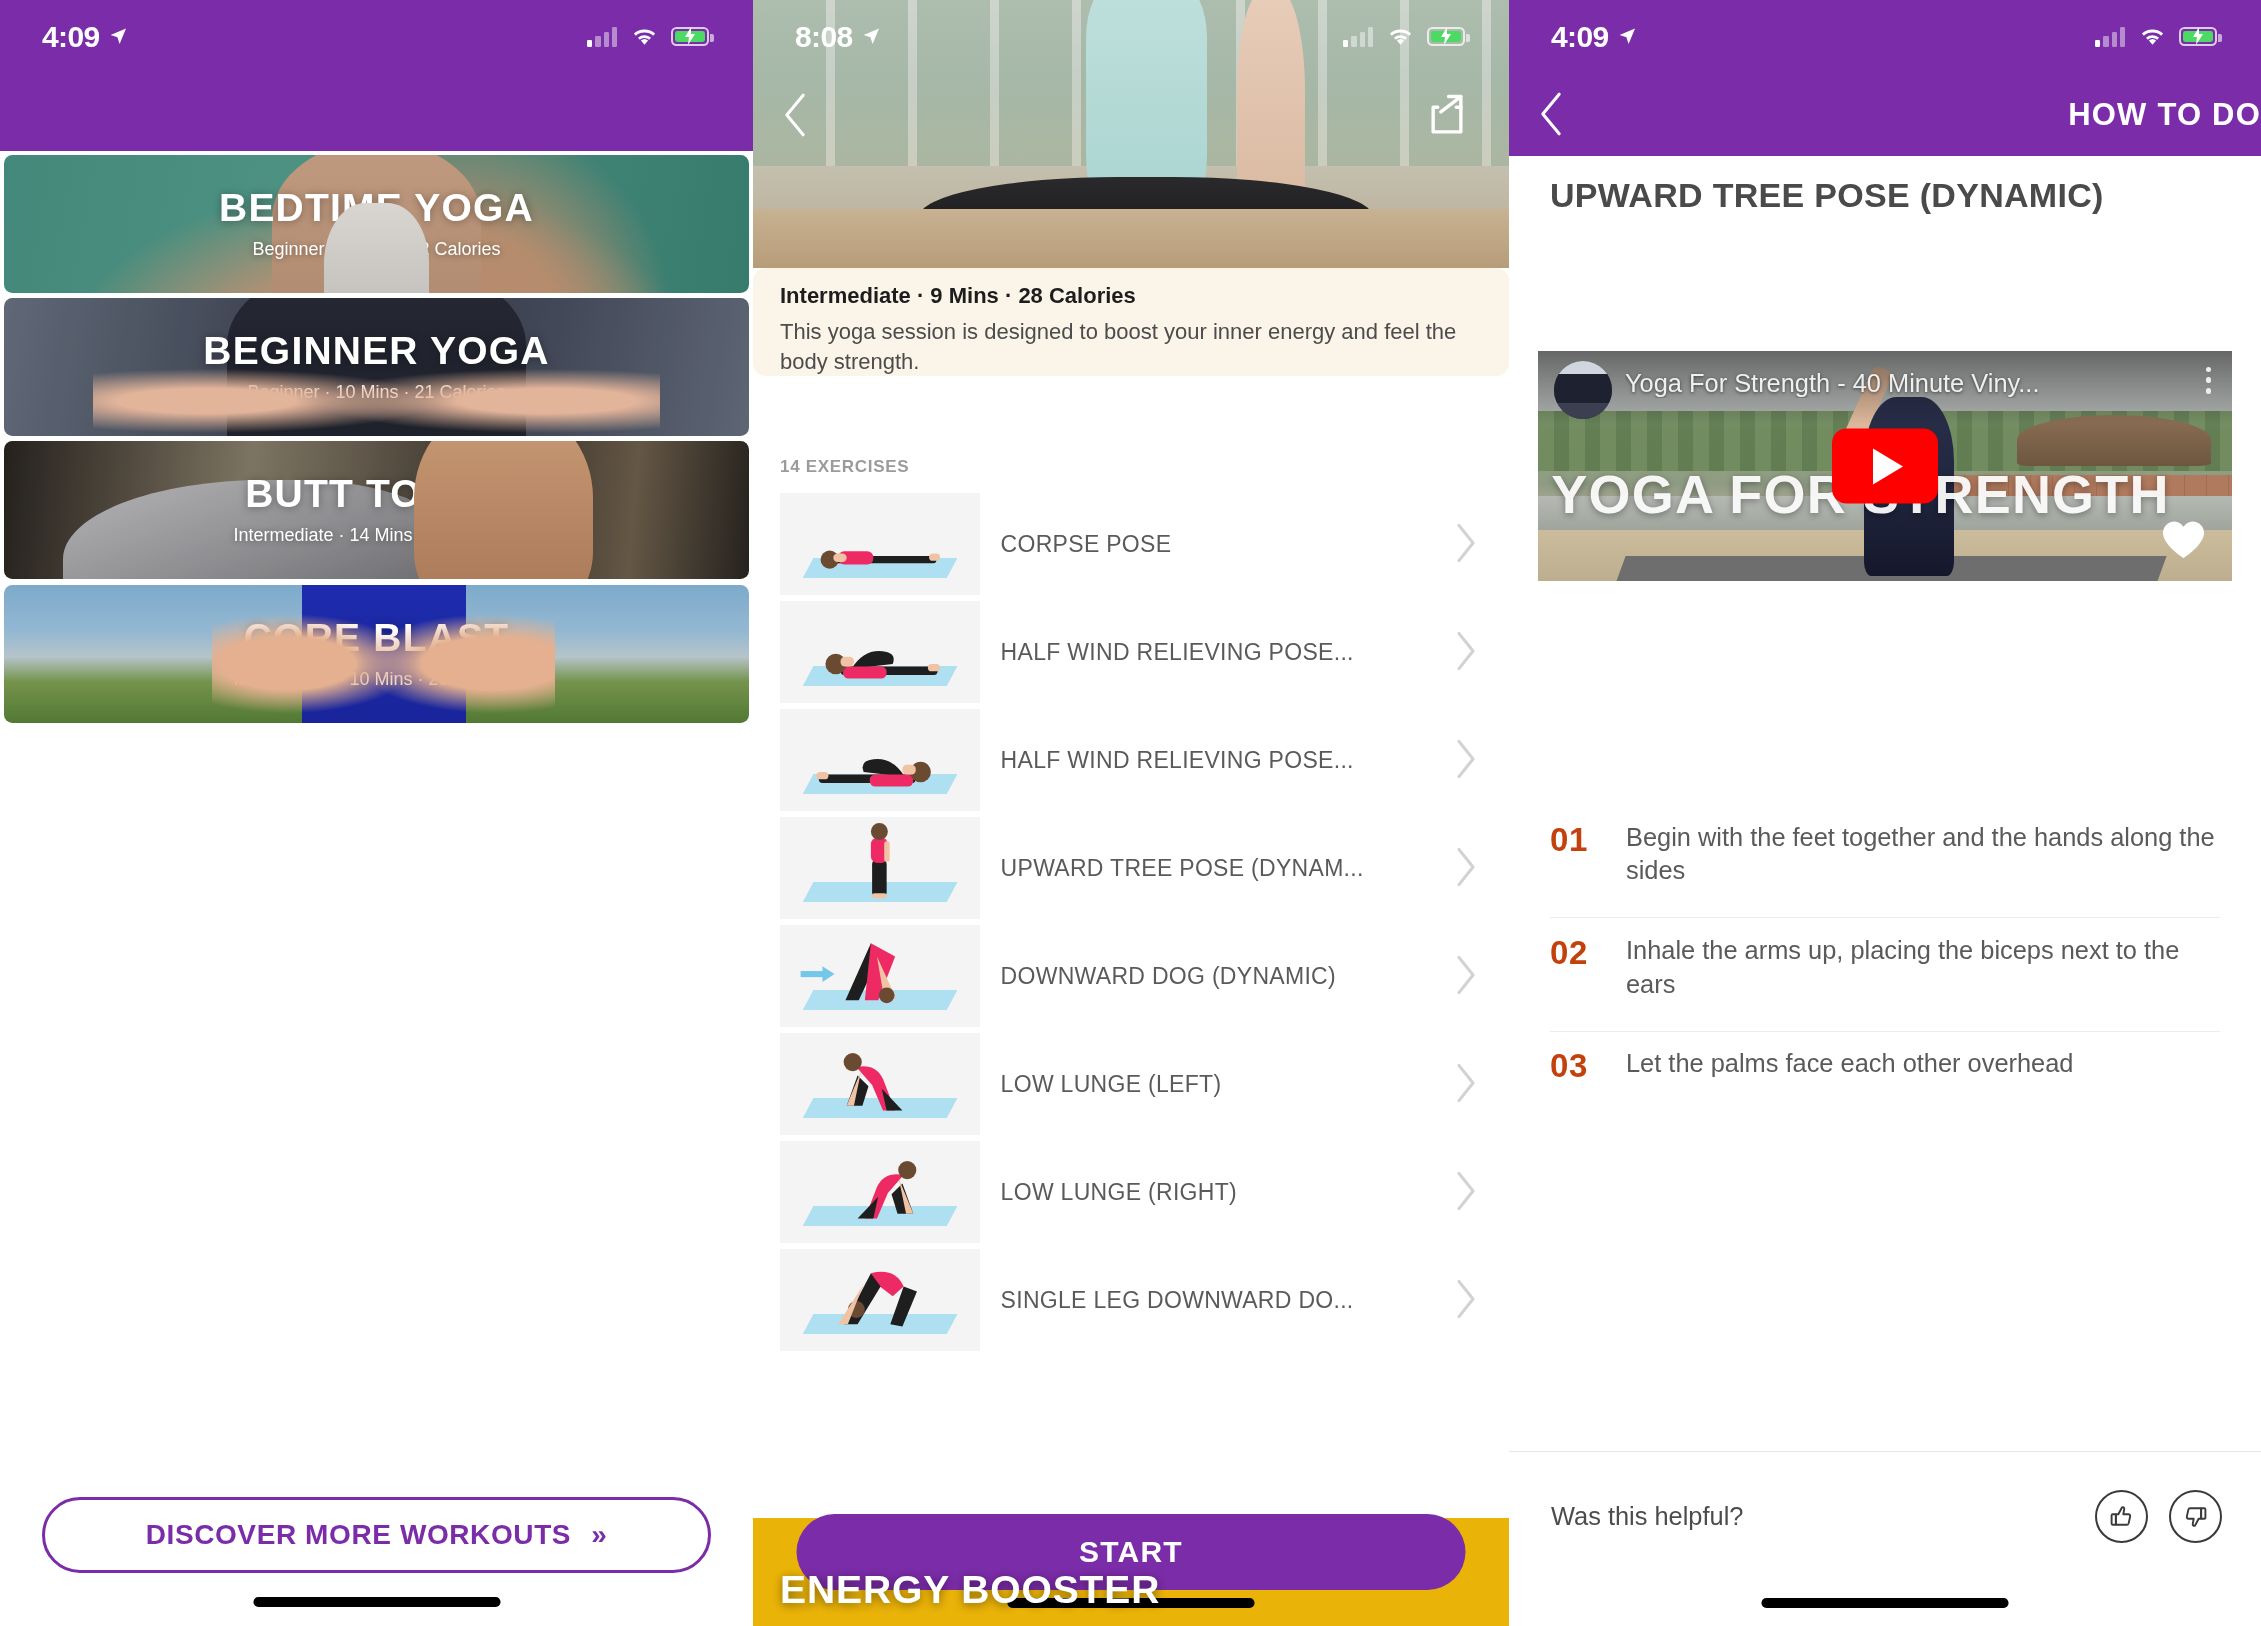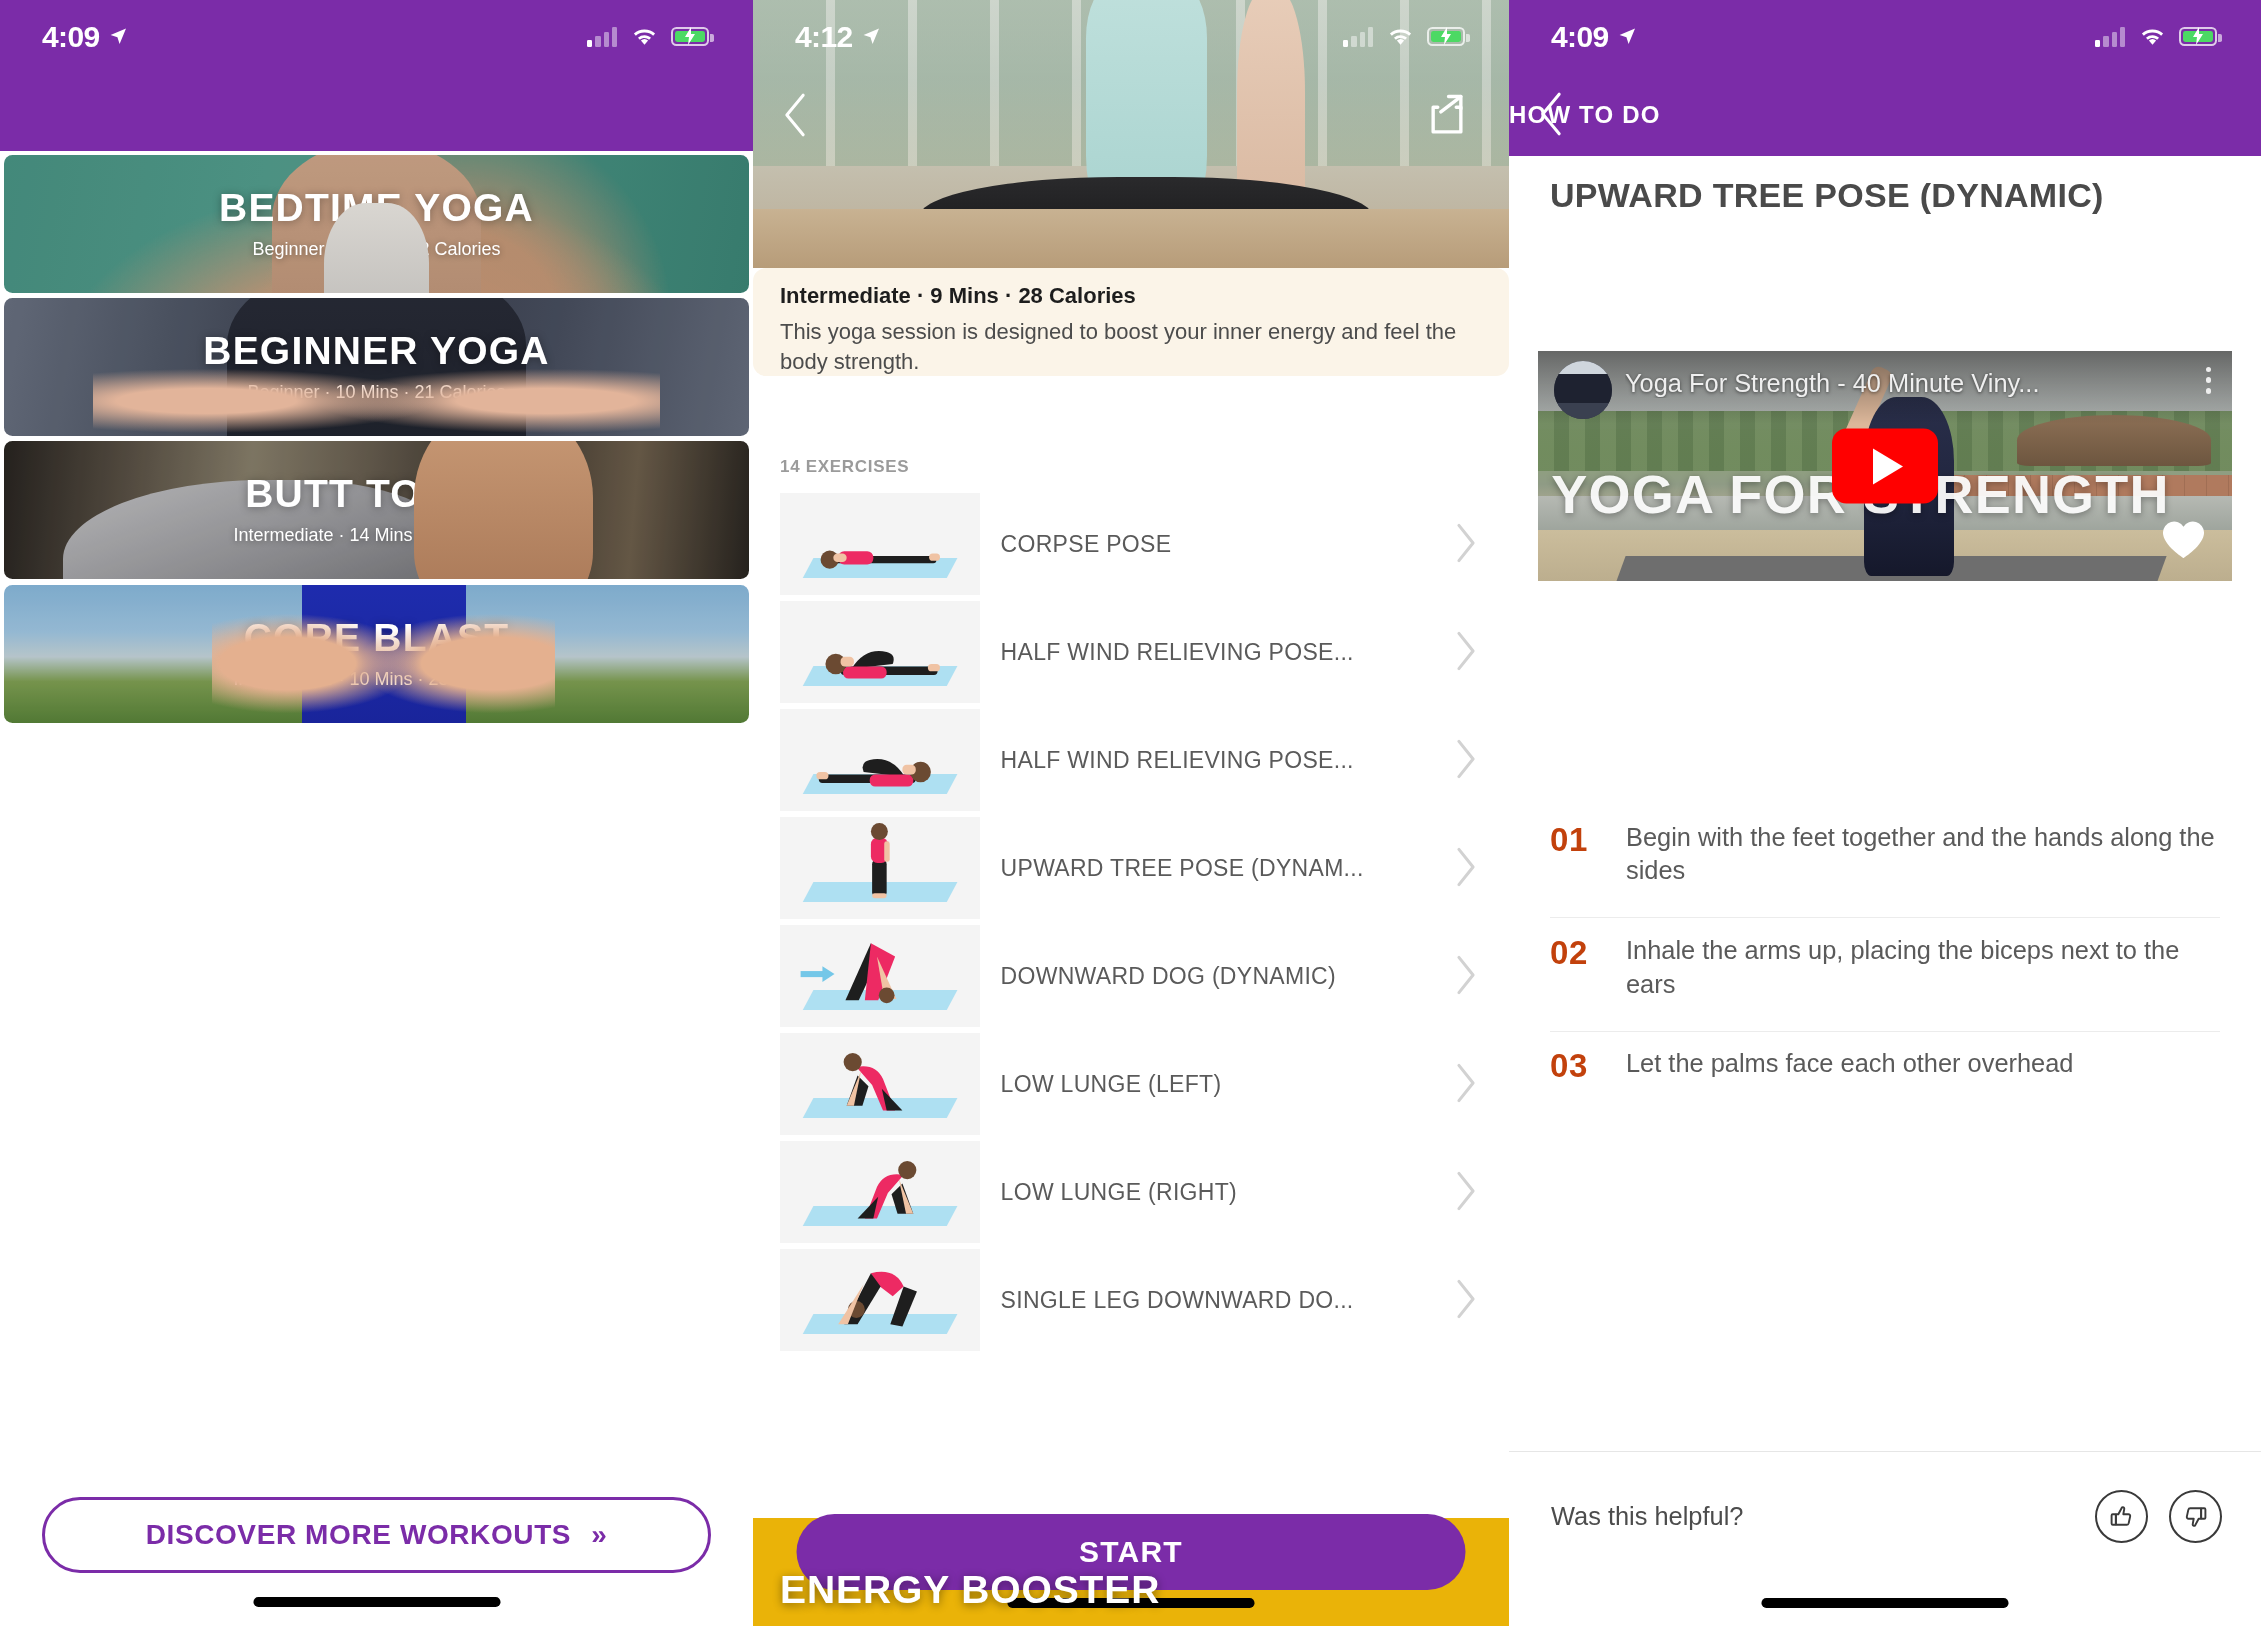--- a/index.html
+++ b/index.html
@@ -141,22 +141,22 @@
   .start-btn { position:absolute; left:50%; transform:translateX(-50%); top:-3.6px;
       width:669px; height:76px; border-radius:38px; background:#7B2CA8; color:#fff;
       font-size:30px; font-weight:700; letter-spacing:1.2px;
       display:flex; align-items:center; justify-content:center; }
   .s2-home { position:absolute; left:50%; transform:translateX(-50%); bottom:18px; }
 
   
   .s3-header { position:absolute; top:0; left:0; right:0; height:156px; background:#7B2CA8; }
   .s3-navrow { position:absolute; left:0; right:0; top:73px; height:83px;
       display:flex; align-items:center; padding:0 28px; }
-  .s3-navtitle { position:absolute; left:0; right:0; text-align:left; color:#fff;
-      font-size:24px; font-weight:700; letter-spacing:1.2px; }
+  .s3-navtitle { position:absolute; left:0; right:0; text-align:right; color:#fff;
+      font-size:31px; font-weight:700; letter-spacing:1.2px; }
   .s3-pose { position:absolute; top:175px; left:41px; right:41px; font-size:34px;
       font-weight:700; color:#4a4a4a; line-height:1.18; letter-spacing:0.3px; }
   .video { position:absolute; top:351px; left:29px; right:29px; height:230px;
       overflow:hidden; background:#8a9080; }
   .video-bg { position:absolute; inset:0;
       background:linear-gradient(180deg,#b4b8b6 0%,#adb2ae 26%,#8fa37a 44%,#8f9b85 58%,#c0b49c 74%,#97978f 100%); }
   .v-sky { position:absolute; left:0; right:0; top:0; height:34%;
       background:linear-gradient(180deg,#b9bcba,#a9aeac); }
   .v-trees { position:absolute; left:0; right:0; top:26%; height:26%;
       background:repeating-linear-gradient(90deg,#6f8a5c 0 15.7px, #5e7a4e 15.7px 31px); opacity:.92; }
@@ -305,21 +305,21 @@
   <div class="screen s2">
     <div class="s2-hero">
       <div class="s2-hero-bg"></div>
       <div class="s2-leg"></div>
       <div class="s2-dark"></div>
       <div class="s2-floor"></div>
     </div>
 
     <div class="statusbar">
       <div class="sb-left">
-        <span class="sb-time">4:12</span>
+        <span class="sb-time">8:08</span>
         <svg class="sb-loc" viewBox="0 0 24 24">
             <path d="M21 3 3 10.5l8 2.5 2.5 8z" fill="#fff"></path>
           </svg>
       </div>
       <div class="sb-right">
         <span class="sig">
             <i></i>
             <i></i>
             <i></i>
             <i></i>

